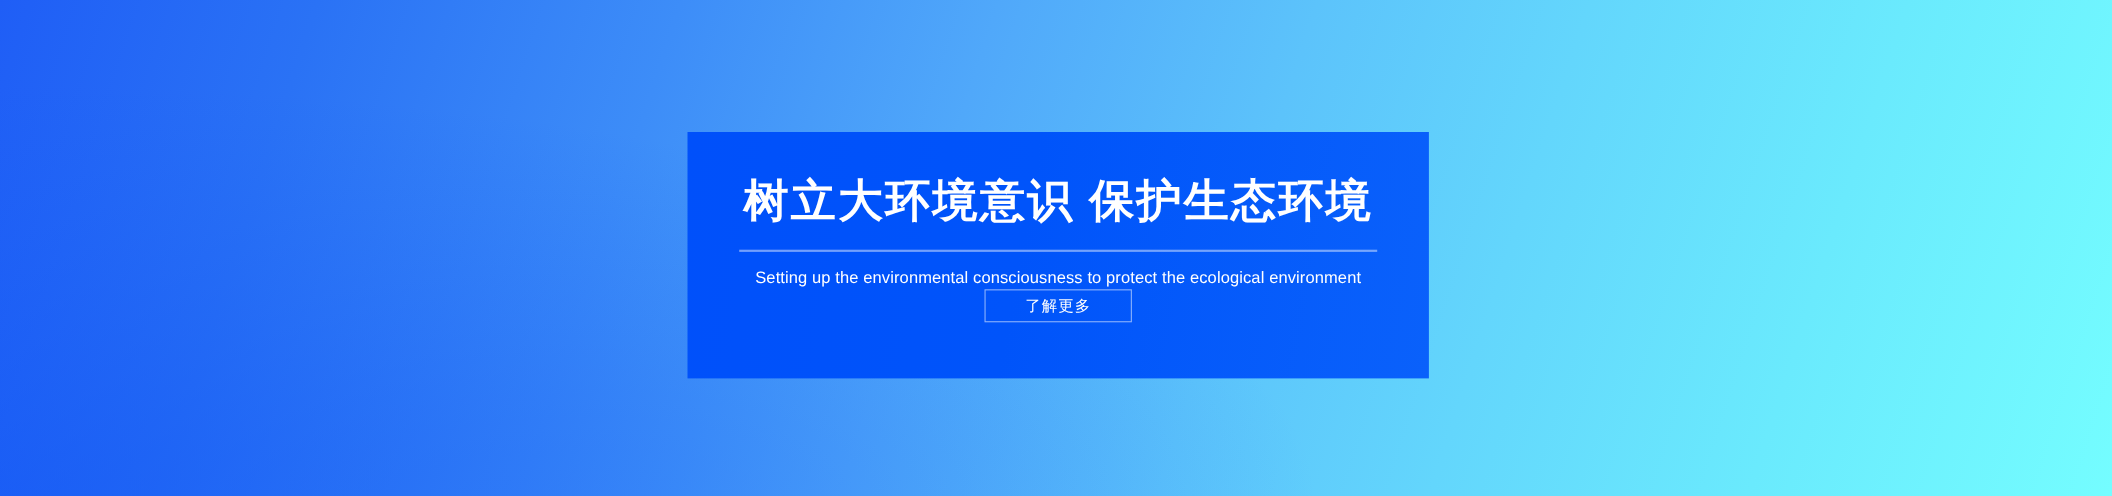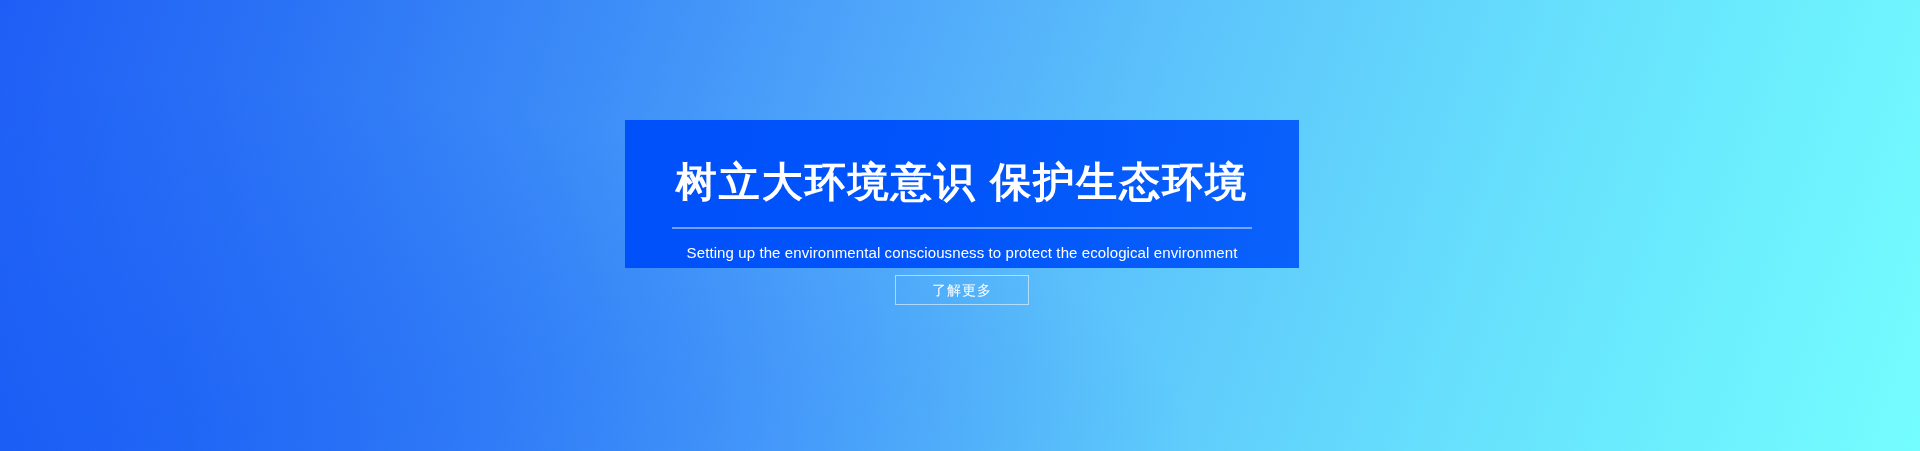--- a/index.html
+++ b/index.html
@@ -40,21 +40,21 @@
       radial-gradient(120% 160% at 0% 100%, rgba(18,85,245,0.55) 0%, rgba(18,85,245,0.0) 52%);
     pointer-events: none;
   }
 
   
   .hero-panel {
     position: absolute;
     left: 625px;
     top: 120px;
     width: 674px;
-    height: 148px;
+    height: 224px;
     background: linear-gradient(100deg, #0050fa 0%, #0054fa 45%, #0a61fb 100%);
     z-index: 2;
     display: flex;
     flex-direction: column;
     align-items: center;
     box-sizing: border-box;
   }
 
   .hero-title {
     margin: 0;
@@ -71,21 +71,21 @@
 
   .hero-divider {
     width: 580px;
     height: 2px;
     background: rgba(255, 255, 255, 0.45);
     margin-top: 24px;
     flex: none;
   }
 
   .hero-subtitle {
-    margin: 12px;
+    margin: 0;
     padding: 0;
     color: #ffffff;
     font-family: "Liberation Sans", "DejaVu Sans", sans-serif;
     font-size: 15px;
     font-weight: 400;
     letter-spacing: 0.1px;
     line-height: 1;
     white-space: nowrap;
     margin-top: 16px;
   }

